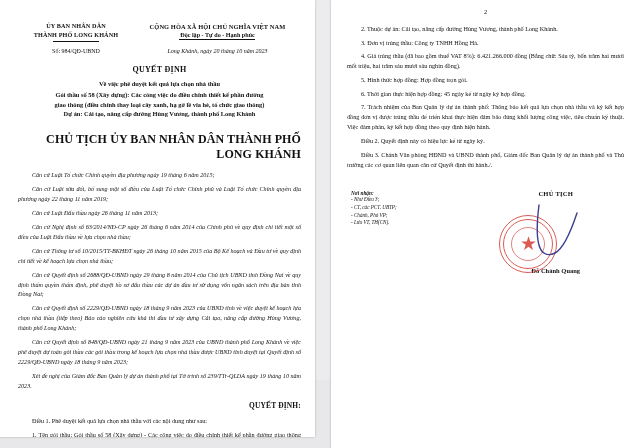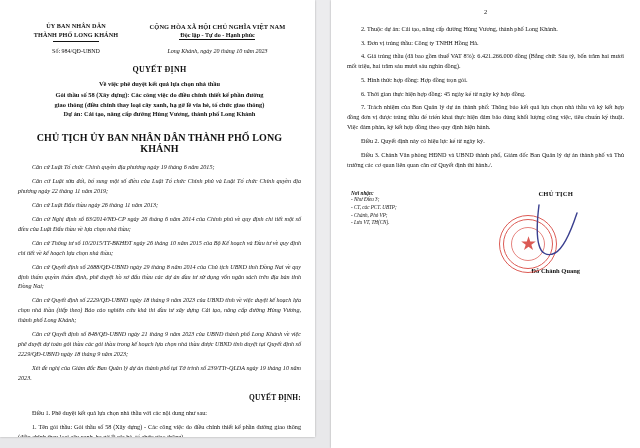--- a/index.html
+++ b/index.html
@@ -32,21 +32,21 @@
   .rule{height:1px;background:#111;margin:1.5px auto 0;}
   .rule-org{width:46px;}
   .rule-nation{width:76px;}
   .sub-row{display:flex;align-items:flex-start;margin-top:6px;}
   .sub-left{width:41%;text-align:center;font-size:6px;}
   .sub-right{width:59%;text-align:center;font-style:italic;font-size:6px;}
 
   
   .doc-type{text-align:center;font-weight:bold;font-size:8px;margin-top:11px;letter-spacing:.3px;}
   .doc-sub{text-align:center;font-weight:bold;font-size:6.4px;line-height:1.5;margin-top:5px;padding:0 4px;}
-  .sec-title{text-align:center;font-weight:bold;font-size:10px;margin-top:13px;letter-spacing:.1px;}
+  .sec-title{text-align:right;font-weight:bold;font-size:12px;margin-top:13px;letter-spacing:.1px;}
   .decide{text-align:right;font-weight:bold;font-size:7.4px;margin:9px 0 6px;letter-spacing:.2px;}
 
   
   p.basis{
     font-style:italic;font-size:6.1px;line-height:1.62;
     text-align:justify;text-indent:14px;margin:0 0 4.2px 0;
   }
   p.body{
     font-size:6.2px;line-height:1.62;
     text-align:justify;text-indent:14px;margin:0 0 4.2px 0;

